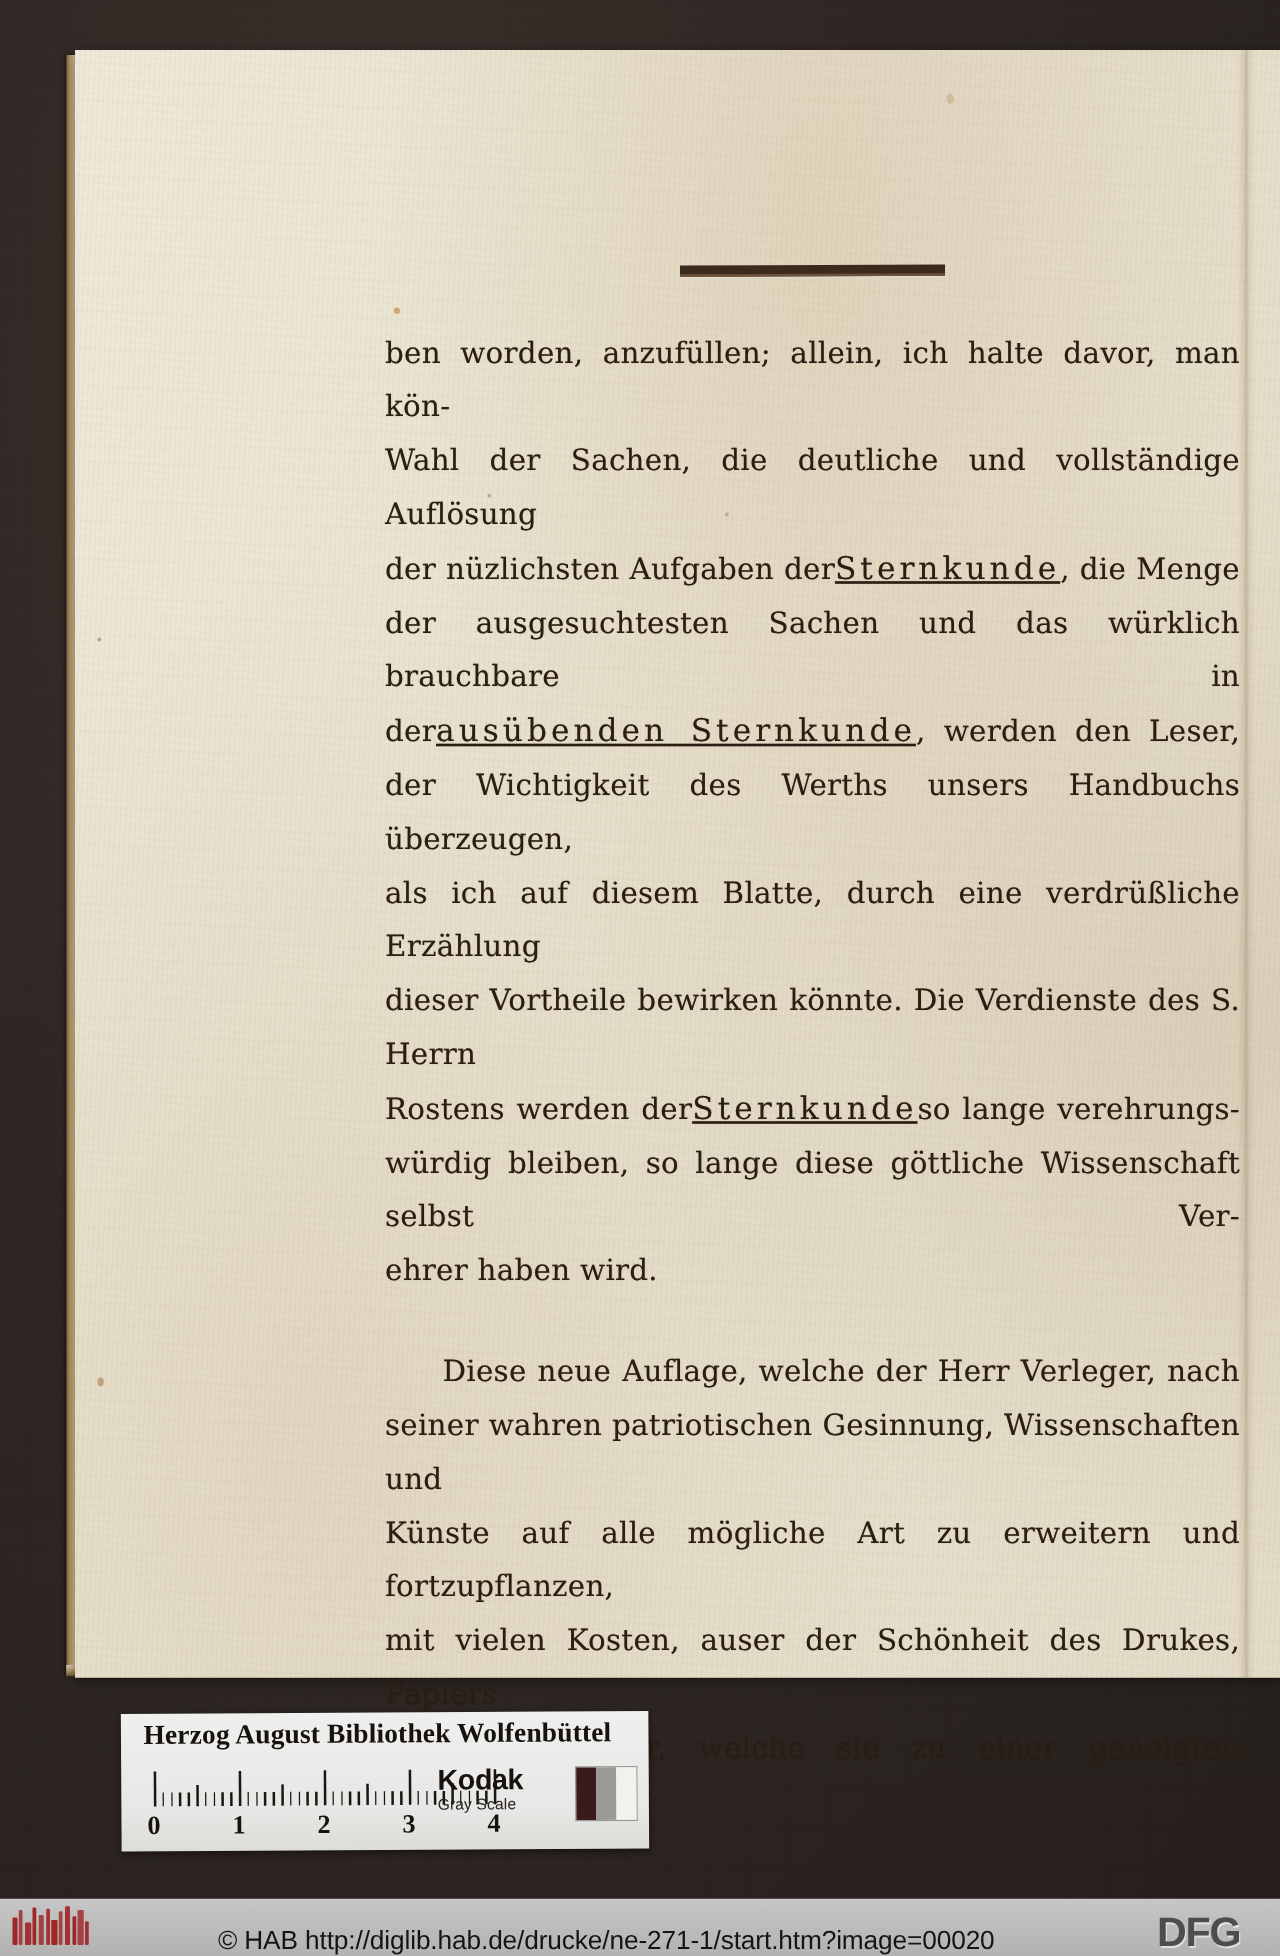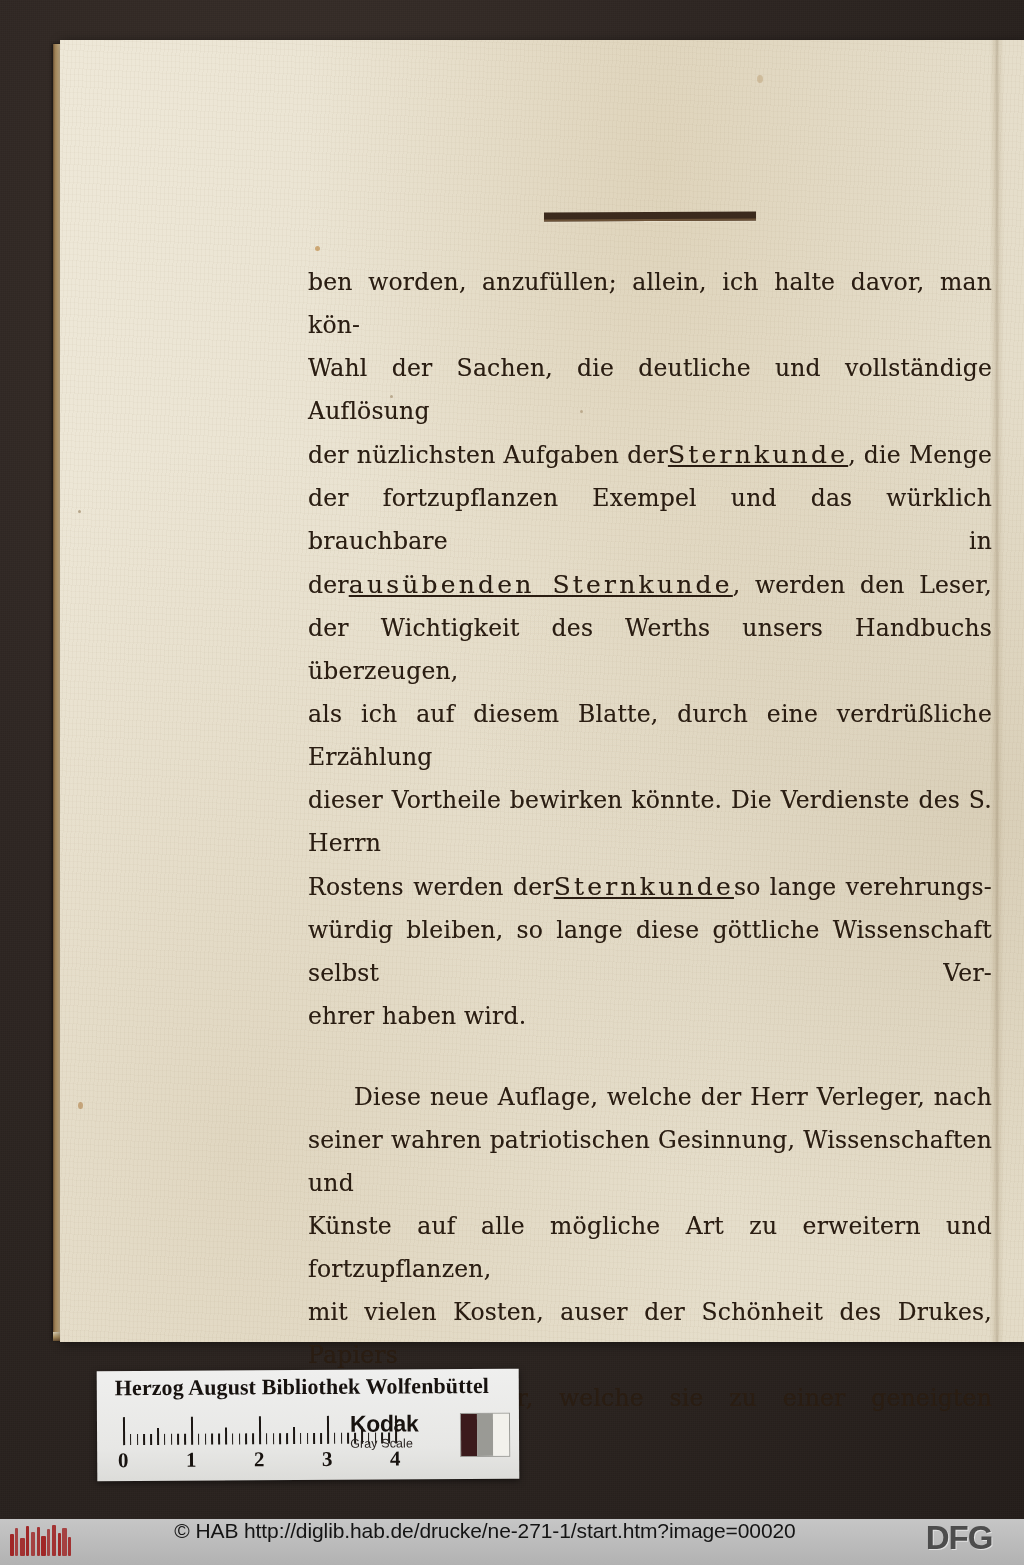--- a/index.html
+++ b/index.html
@@ -171,21 +171,21 @@
     width: 48px; height: 42px;
     display:flex; border:1px solid #9a9a96;
   }
   #gray-patches > i { display:block; height:100%; }
 
   
   #credit-bar {
     position:absolute; left:0; top:1519px;
     width:1024px; height:46px;
     background: linear-gradient(180deg,#c6c6c6 0%, #bcbcbc 50%, #b2b2b2 100%);
-    display:flex; align-items:flex-start;
+    display:flex; align-items:flex-end;
   }
   #hab-logo {
     width: 96px; height: 46px; flex: 0 0 96px;
     position: relative;
   }
   .bar-stripe { position:absolute; bottom: 9px; background:#9e1f1f; border-radius: 1px; }
   #credit-text {
     flex: 1 1 auto;
     text-align:center;
     font-family:"Liberation Sans", sans-serif;
@@ -225,21 +225,21 @@
   <div class="speck" style="left:697px;top:35px;width:6px;height:8px;background:rgba(160,120,60,.28);"></div>
 
   <div id="print-block">
 
     <div id="head-rule"></div>
 
     <div class="para" id="para-1">
       <div class="line just"><span>ben worden, anzufüllen; allein, ich halte davor, man kön-</span></div>
       <div class="line just"><span>Wahl der Sachen, die deutliche und vollständige Auflösung</span></div>
       <div class="line just"><span>der nüzlichsten Aufgaben der</span><span class="spb">Sternkunde</span><span>, die Menge</span></div>
-      <div class="line just"><span>der fortzupflanzen Exempel und das würklich brauchbare in</span></div>
+      <div class="line just"><span>der ausgesuchtesten Sachen und das würklich brauchbare in</span></div>
       <div class="line just"><span>der</span><span class="spb">ausübenden Sternkunde</span><span>, werden den Leser,</span></div>
       <div class="line just"><span>der Wichtigkeit des Werths unsers Handbuchs überzeugen,</span></div>
       <div class="line just"><span>als ich auf diesem Blatte, durch eine verdrüßliche Erzählung</span></div>
       <div class="line just"><span>dieser Vortheile bewirken könnte. Die Verdienste des S. Herrn</span></div>
       <div class="line just"><span>Rostens werden der</span><span class="spb">Sternkunde</span><span>so lange verehrungs-</span></div>
       <div class="line just"><span>würdig bleiben, so lange diese göttliche Wissenschaft selbst Ver-</span></div>
       <div class="line"><span>ehrer haben wird.</span></div>
     </div>
 
     <div class="para" id="para-2">

